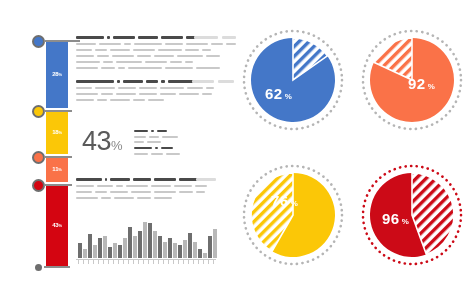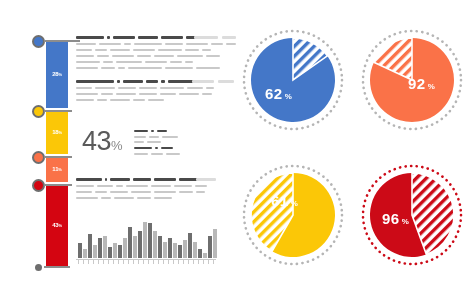--- a/index.html
+++ b/index.html
@@ -305,21 +305,21 @@
         <defs>
           <pattern id="pie-yellow-hatch" width="7" height="7" patternUnits="userSpaceOnUse" patternTransform="rotate(45)">
             <rect width="7" height="7" fill="#ffffff"></rect>
             <rect width="3.4" height="7" fill="#fbc707"></rect>
           </pattern>
         </defs>
         <circle cx="52" cy="52" r="49" fill="none" stroke="#b5b5b5" stroke-width="2.6" stroke-linecap="round" stroke-dasharray="0.2 5.4"></circle>
         <path d="M 52 52 L 52 10 A 42 42 0 1 1 31.00000000000001 88.37306695894642 Z" fill="#fbc707"></path>
         <path d="M 52 52 L 31.00000000000001 88.37306695894642 A 42 42 0 0 1 51.99999999999999 10 Z" fill="url(#pie-yellow-hatch)" stroke="#ffffff" stroke-width="1.6"></path>
       </svg>
-      <div class="pie-label" style="left: 30px; top: 30px;"><span class="num">61</span><span class="sign">%</span></div>
+      <div class="pie-label" style="left: 30px; top: 30px;"><span class="num">76</span><span class="sign">%</span></div>
     </div>
   <div class="pie-wrap" id="pie-red-wrap" style="left:360px;top:163px;width:104px;height:104px;">
       <svg width="104" height="104" viewBox="0 0 104 104" class="pie-svg">
         <defs>
           <pattern id="pie-red-hatch" width="7" height="7" patternUnits="userSpaceOnUse" patternTransform="rotate(45)">
             <rect width="7" height="7" fill="#ffffff"></rect>
             <rect width="3.4" height="7" fill="#cc0a17"></rect>
           </pattern>
         </defs>
         <circle cx="52" cy="52" r="49" fill="none" stroke="#cc0a17" stroke-width="2.6" stroke-linecap="round" stroke-dasharray="0.2 5.4"></circle>

